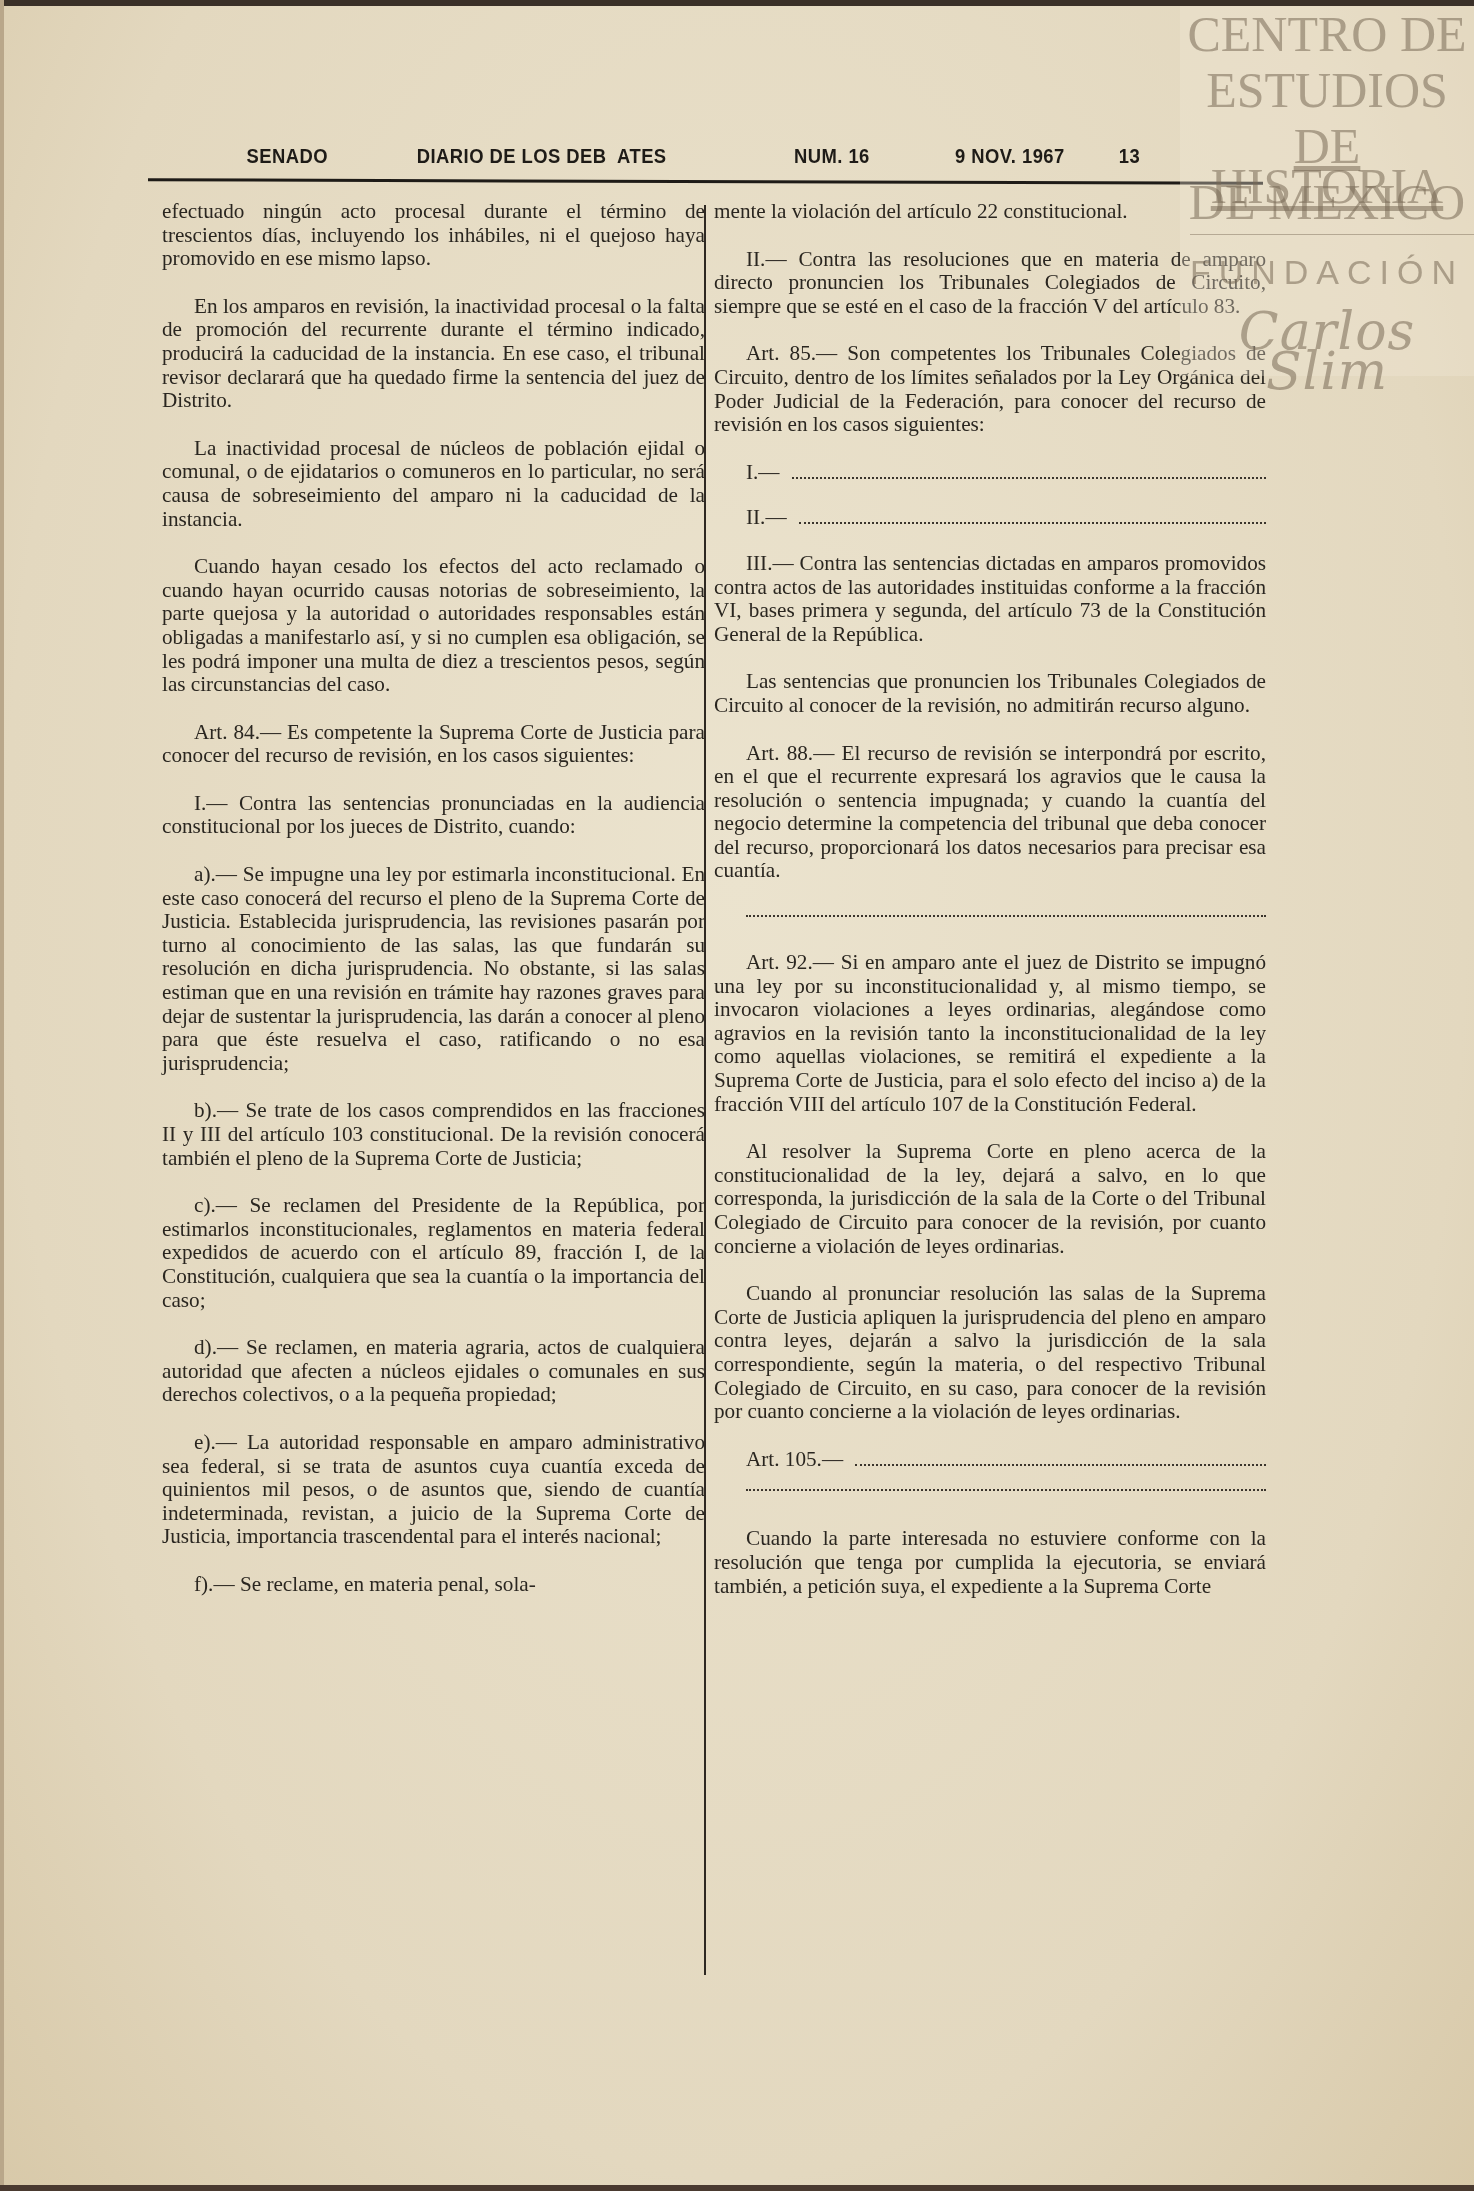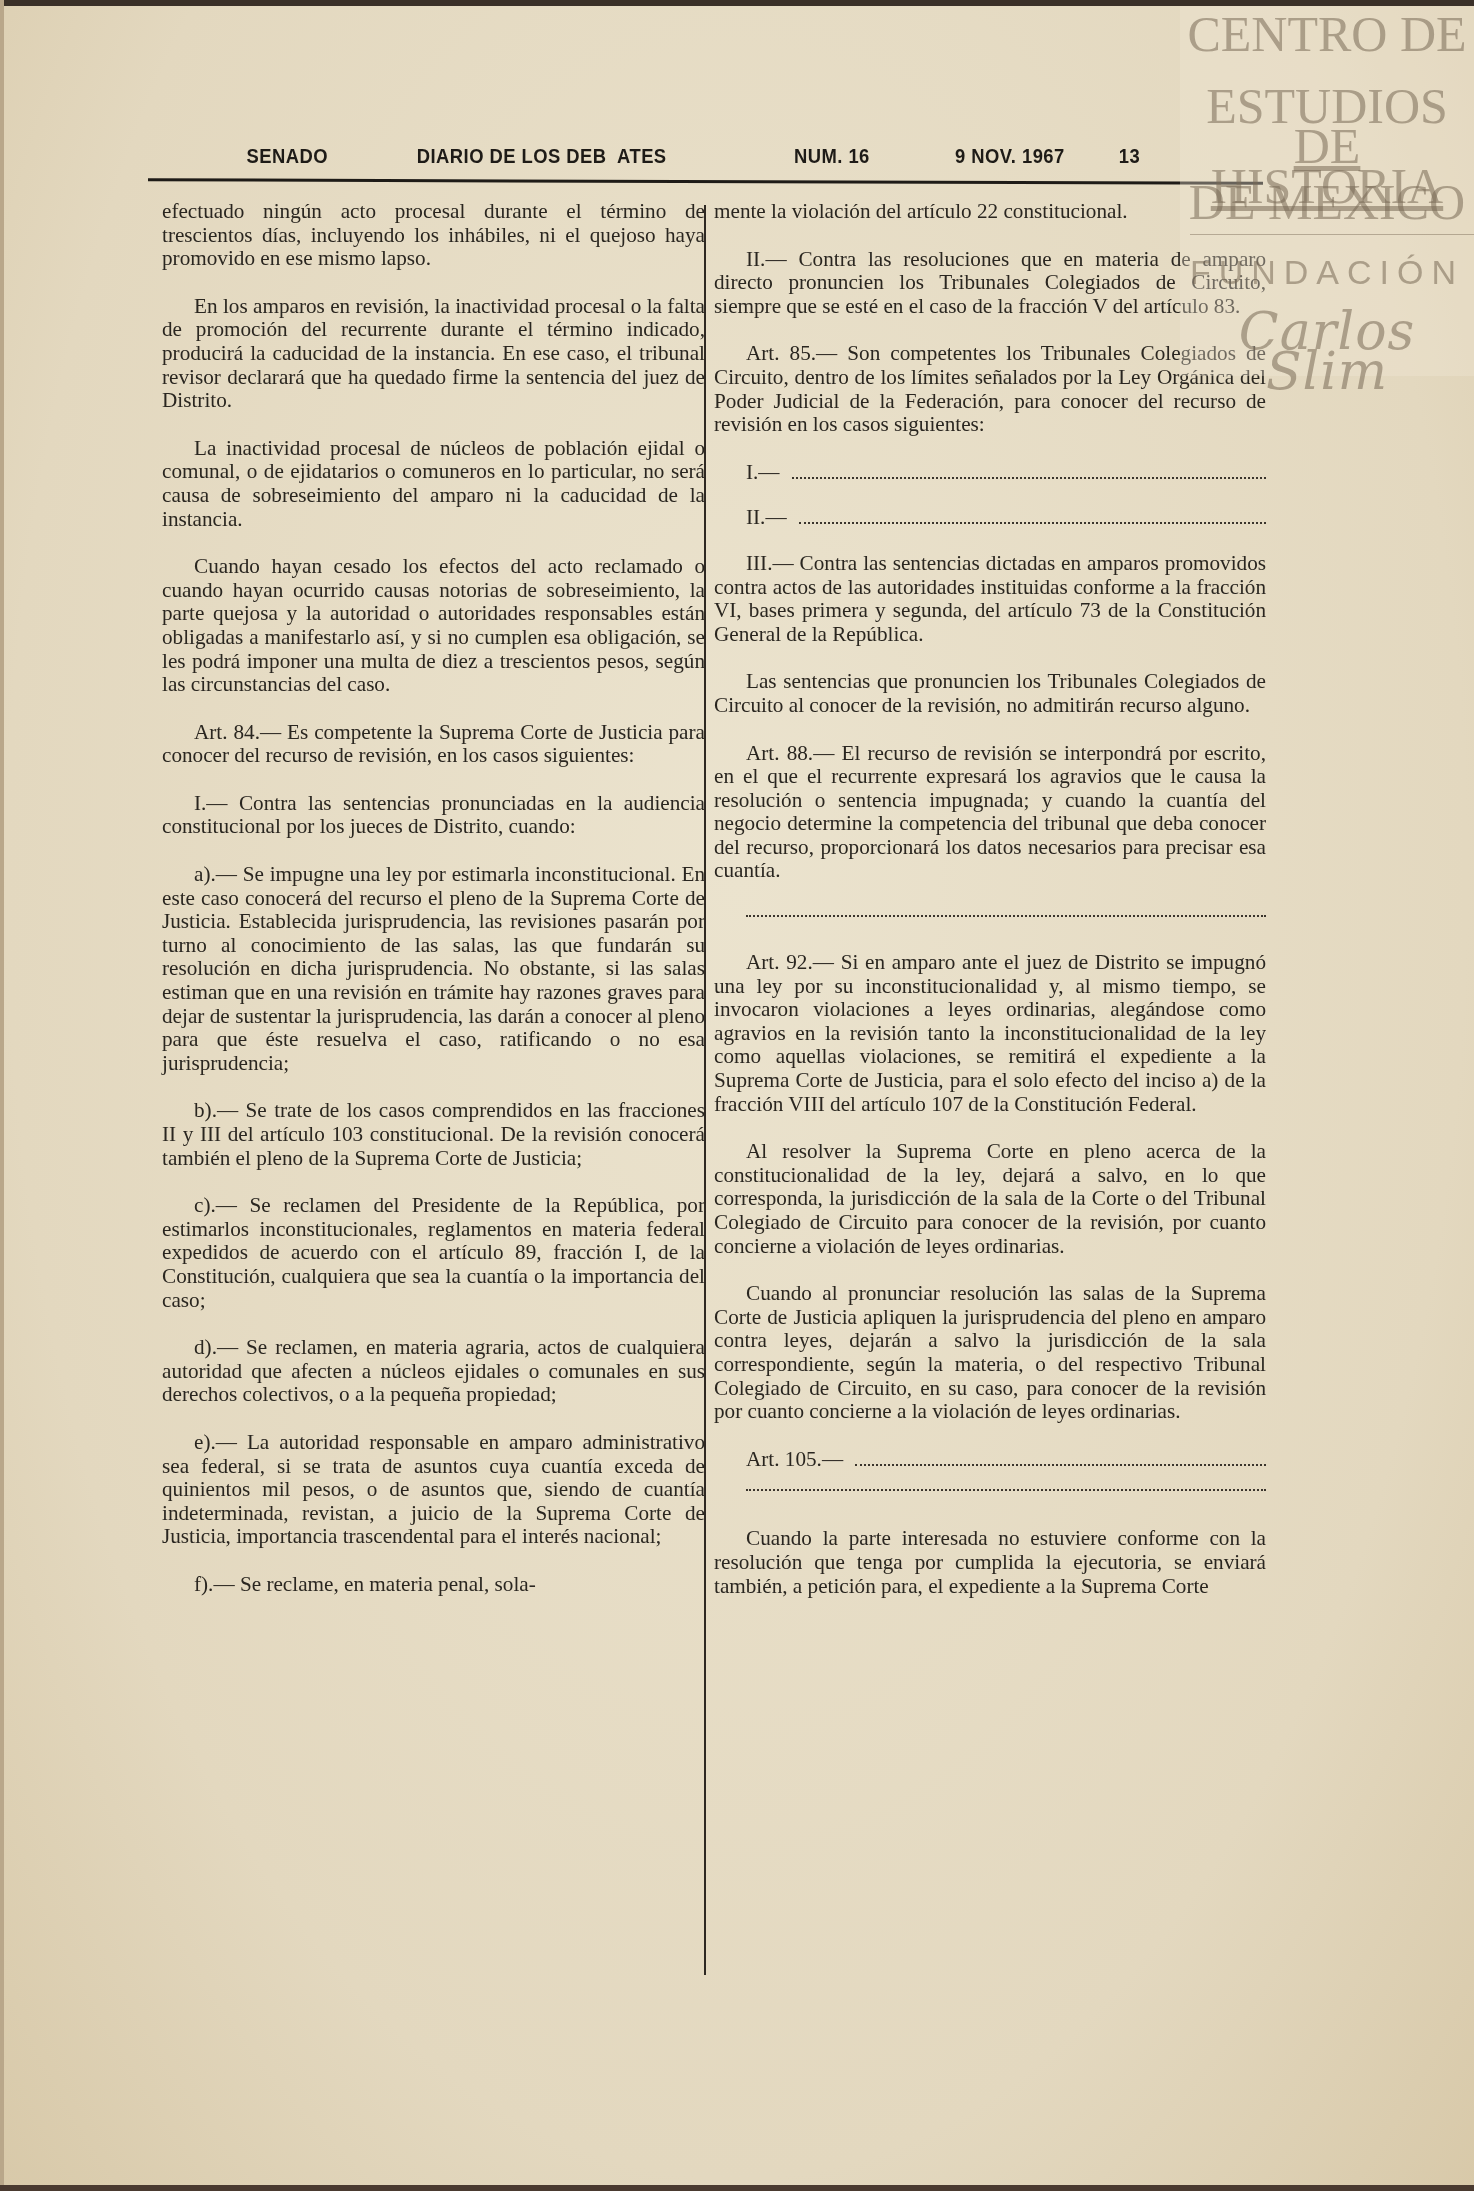--- a/index.html
+++ b/index.html
@@ -55,21 +55,21 @@
 
   .watermark {
     position: absolute; left: 1180px; top: 6px; width: 294px; height: 370px;
     background: rgba(240, 232, 214, 0.35);
     color: rgba(120, 105, 85, 0.55);
     font-family: "Liberation Serif", "DejaVu Serif", serif;
     text-align: center; pointer-events: none;
   }
   .wm-line { position: absolute; left: 0; width: 294px; font-size: 50px; line-height: 40px; }
   .wm-1 { top: 8px; }
-  .wm-2 { top: 80px; }
+  .wm-2 { top: 64px; }
   .wm-3 { top: 120px; text-decoration: underline; }
   .wm-4 { top: 176px; }
   .wm-rule { position: absolute; left: 10px; top: 228px; width: 284px; height: 1px; background: rgba(120,105,85,0.45); }
   .wm-5 { top: 246px; font-family: "Liberation Sans", "DejaVu Sans", sans-serif; font-size: 34px; letter-spacing: 8px; }
   .wm-6 { top: 305px; font-style: italic; font-size: 52px; font-family: "DejaVu Serif", serif; letter-spacing: 1px; }
 </style>
 </head>
 <body>
 
 <div class="page-edge-top"></div>
@@ -119,21 +119,21 @@
   <p class="para">Art. 88.— El recurso de revisión se interpondrá por escrito, en el que el recurrente expresará los agravios que le causa la resolución o sentencia impugnada; y cuando la cuantía del negocio determine la competencia del tribunal que deba conocer del recurso, proporcionará los datos necesarios para precisar esa cuantía.</p>
   <div class="dots-full first"></div>
   <p class="para">Art. 92.— Si en amparo ante el juez de Distrito se impugnó una ley por su inconstitucionalidad y, al mismo tiempo, se invocaron violaciones a leyes ordinarias, alegándose como agravios en la revisión tanto la inconstitucionalidad de la ley como aquellas violaciones, se remitirá el expediente a la Suprema Corte de Justicia, para el solo efecto del inciso a) de la fracción VIII del artículo 107 de la Constitución Federal.</p>
   <p class="para">Al resolver la Suprema Corte en pleno acerca de la constitucionalidad de la ley, dejará a salvo, en lo que corresponda, la jurisdicción de la sala de la Corte o del Tribunal Colegiado de Circuito para conocer de la revisión, por cuanto concierne a violación de leyes ordinarias.</p>
   <p class="para">Cuando al pronunciar resolución las salas de la Suprema Corte de Justicia apliquen la jurisprudencia del pleno en amparo contra leyes, dejarán a salvo la jurisdicción de la sala correspondiente, según la materia, o del respectivo Tribunal Colegiado de Circuito, en su caso, para conocer de la revisión por cuanto concierne a la violación de leyes ordinarias.</p>
   <div class="dots-line">
     <span class="lbl">Art. 105.—</span>
     <span class="dots"></span>
   </div>
   <div class="dots-only"></div>
-  <p class="para">Cuando la parte interesada no estuviere conforme con la resolución que tenga por cumplida la ejecutoria, se enviará también, a petición para, el expediente a la Suprema Corte</p>
+  <p class="para">Cuando la parte interesada no estuviere conforme con la resolución que tenga por cumplida la ejecutoria, se enviará también, a petición suya, el expediente a la Suprema Corte</p>
 </div>
 
 <div class="watermark">
   <div class="wm-line wm-1">CENTRO DE</div>
   <div class="wm-line wm-2">ESTUDIOS</div>
   <div class="wm-line wm-3">DE HISTORIA</div>
   <div class="wm-line wm-4">DE MEXICO</div>
   <div class="wm-rule"></div>
   <div class="wm-line wm-5">FUNDACIÓN</div>
   <div class="wm-line wm-6">Carlos Slim</div>

